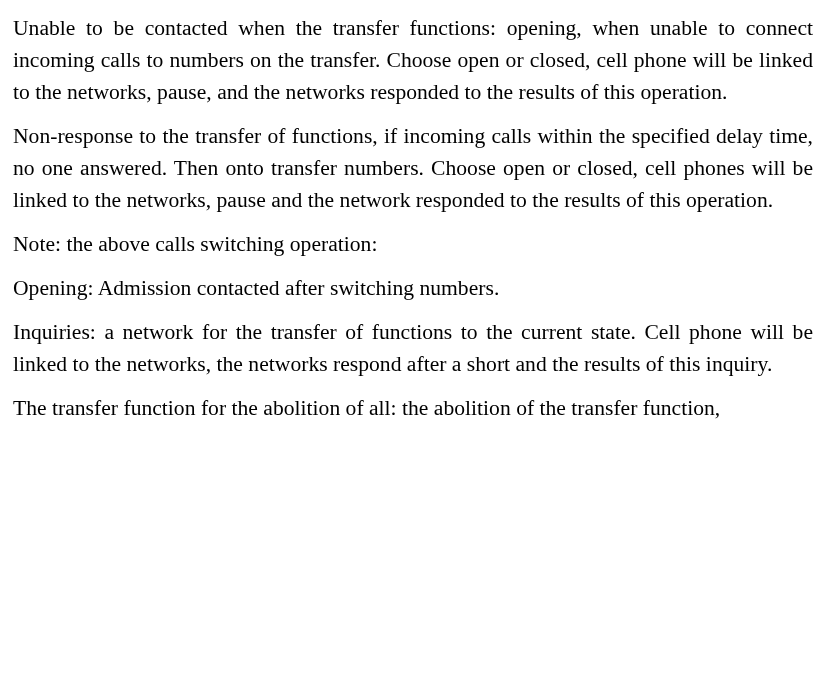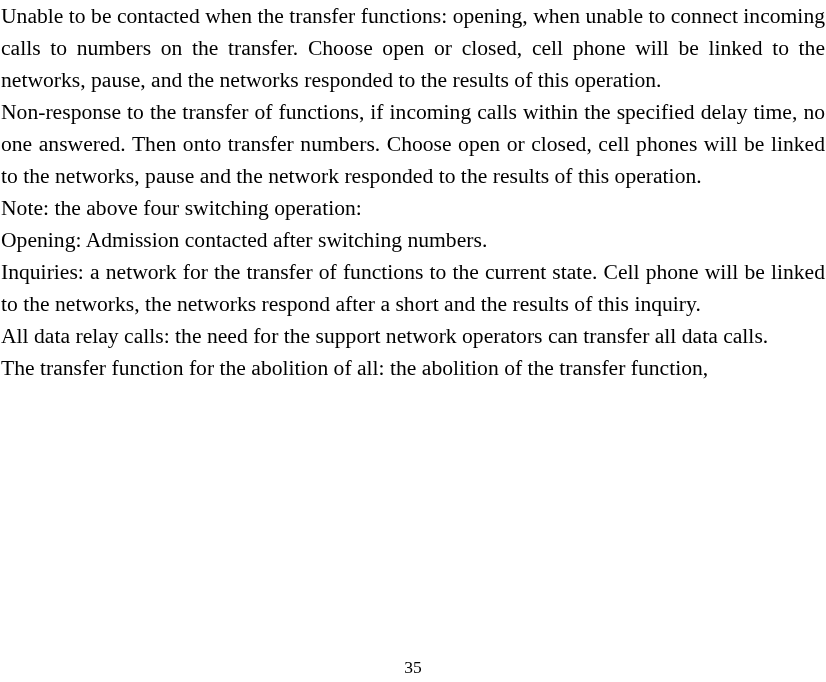--- a/index.html
+++ b/index.html
@@ -24,21 +24,21 @@
     height: 682px;
     box-sizing: border-box;
   }
   .body-text {
     position: absolute;
     left: 1px;
     top: 0px;
     width: 824px;
   }
   .para {
-    margin: 0;
+    margin: 12px;
     padding: 0;
     text-align: justify;
     text-justify: inter-word;
     font-size: 21.6px;
     line-height: 32px;
     letter-spacing: 0.01px;
     word-spacing: 0px;
     hyphens: none;
     -webkit-hyphens: none;
   }
@@ -63,28 +63,26 @@
 
 <div class="page">
 
   <div class="body-text">
 
     <p class="para">Unable to be contacted when the transfer functions: opening, when unable to connect incoming calls to numbers on the transfer. Choose open or closed, cell phone will be linked to the networks, pause, and the networks responded to the results of this operation.</p>
 
     <p class="para">Non-response to the transfer of functions, if incoming calls within the specified delay time, no one answered. Then onto transfer numbers. Choose open or closed, cell phones will be linked to the networks, pause and the network responded to the results of this operation.</p>
 
 
-    <p class="para nostretch">Note: the above four switching operation:</p>
+    <p class="para nostretch">Note: the above calls switching operation:</p>
 
     <p class="para nostretch">Opening: Admission contacted after switching numbers.</p>
 
 
     <p class="para">Inquiries: a network for the transfer of functions to the current state. Cell phone will be linked to the networks, the networks respond after a short and the results of this inquiry.</p>
 
-    <p class="para">All data relay calls: the need for the support network operators can transfer all data calls.</p>
 
     <p class="para nostretch">The transfer function for the abolition of all: the abolition of the transfer function,</p>
 
   </div>
 
-  <div class="page-number">35</div>
 
 </div>
 
 </body></html>

